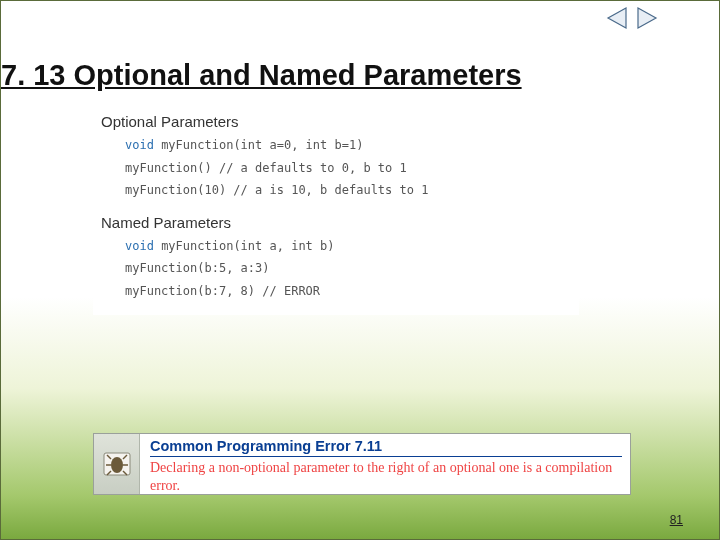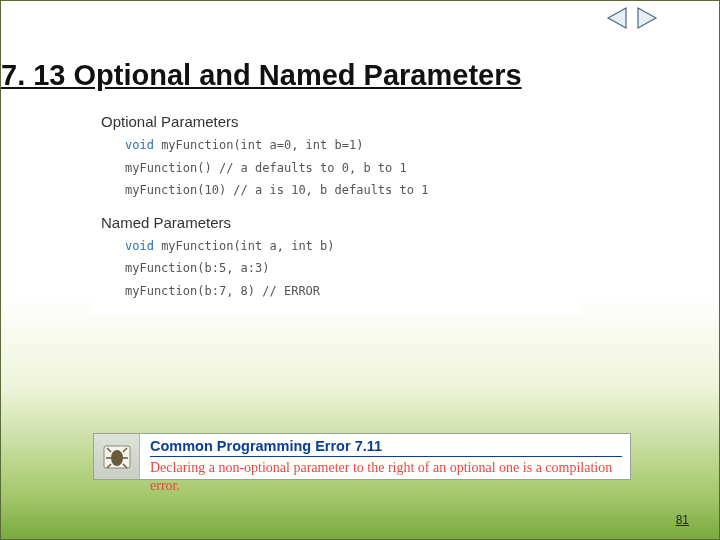--- a/index.html
+++ b/index.html
@@ -59,21 +59,21 @@
     white-space: pre;
     margin: 4px 0 4px 24px;
     line-height: 1.55;
   }
   .kw { color: #2b6fb0; }
   .errorbox {
     position: absolute;
     top: 432px;
     left: 92px;
     width: 538px;
-    height: 47px;
+    height: 62px;
     background: #fff;
     border: 1px solid #9aa09a;
     display: flex;
   }
   .errorbox .iconcell {
     width: 46px;
     background: linear-gradient(to bottom, #dfe3da, #c8cec3);
     display: flex;
     align-items: center;
     justify-content: center;
@@ -94,21 +94,21 @@
   }
   .error-body {
     font-family: Georgia, "Times New Roman", serif;
     font-size: 14px;
     color: #ef4444;
     line-height: 1.25;
   }
   .pagenum {
     position: absolute;
     bottom: 12px;
-    right: 30px;
+    right: 36px;
     font-size: 12px;
     color: #222;
     text-decoration: underline;
   }
 </style>
 </head>
 <body>
 
 <div class="slide">
 

